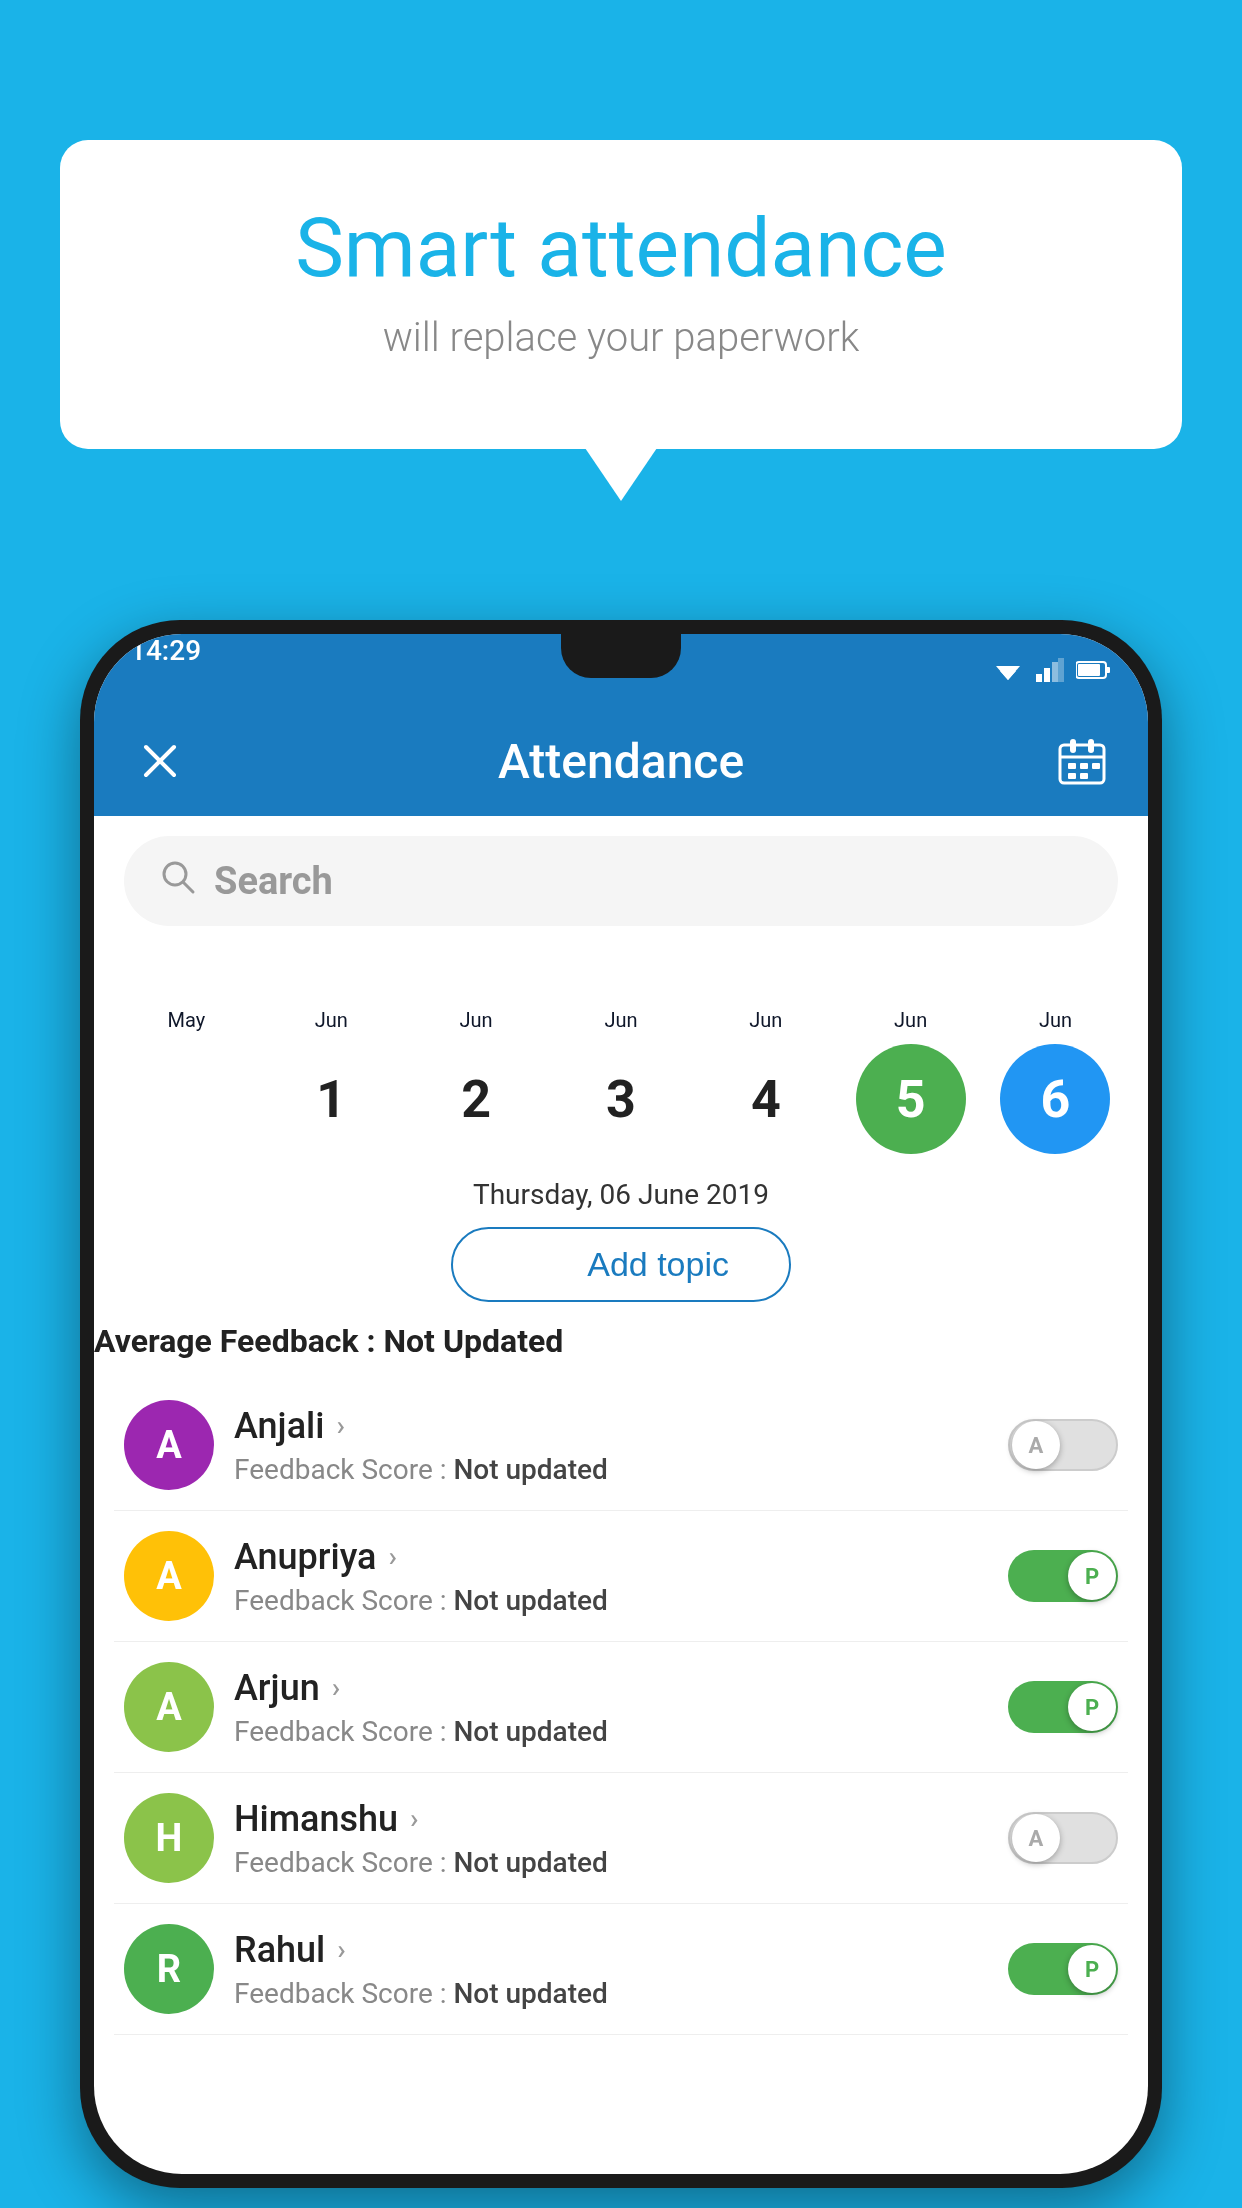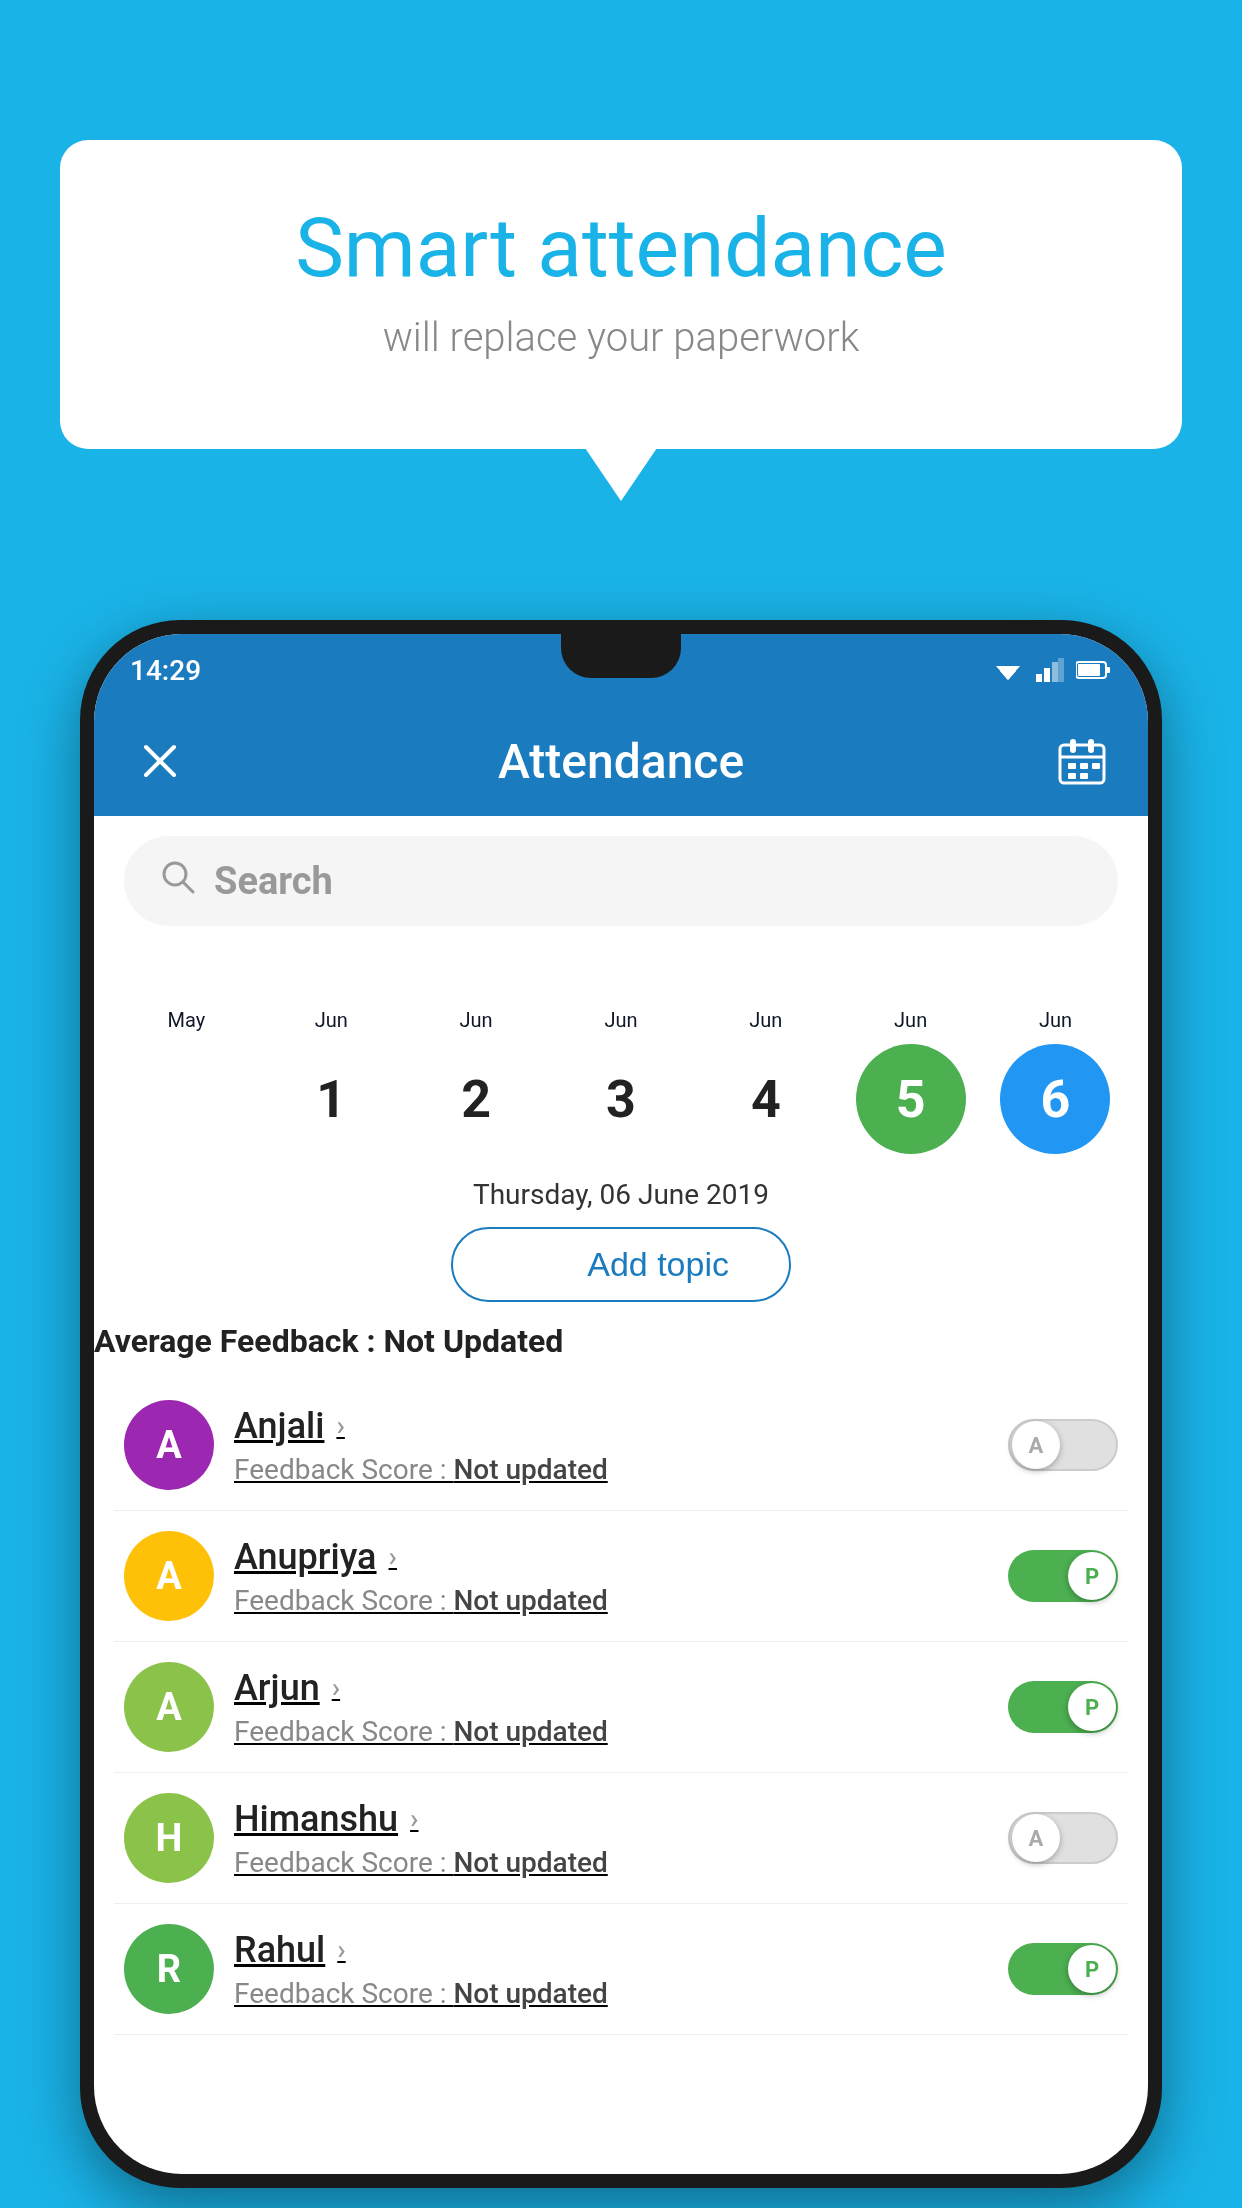--- a/index.html
+++ b/index.html
@@ -69,21 +69,20 @@
       border-radius: 88px;
       overflow: hidden;
       position: relative;
     }
 
     
     .status-bar {
       background: #1a7bbf;
       height: 72px;
       display: flex;
-      align-items: center;
       justify-content: space-between;
       padding: 0 36px;
       position: relative;
       gap: 12px;
     }
     .status-time {
       color: white;
       font-size: 28px;
       font-weight: 500;
     }
@@ -243,21 +242,20 @@
       display: flex;
       align-items: center;
       justify-content: center;
       color: white;
       font-size: 38px;
       font-weight: 700;
       flex-shrink: 0;
     }
     .student-info {
       flex: 1;
-      text-decoration: underline;
     }
     .student-name {
       font-size: 36px;
       font-weight: 500;
       color: #222;
       display: flex;
       align-items: center;
       gap: 12px;
     }
     .chevron {

